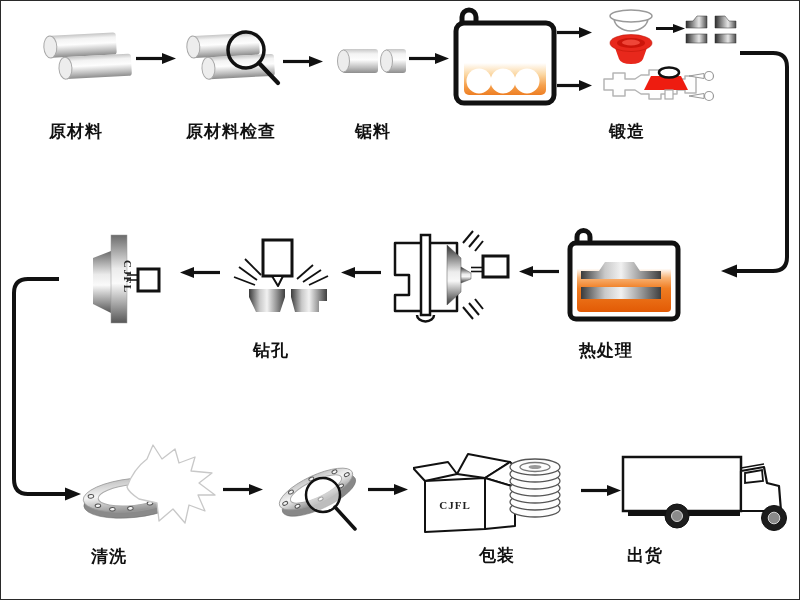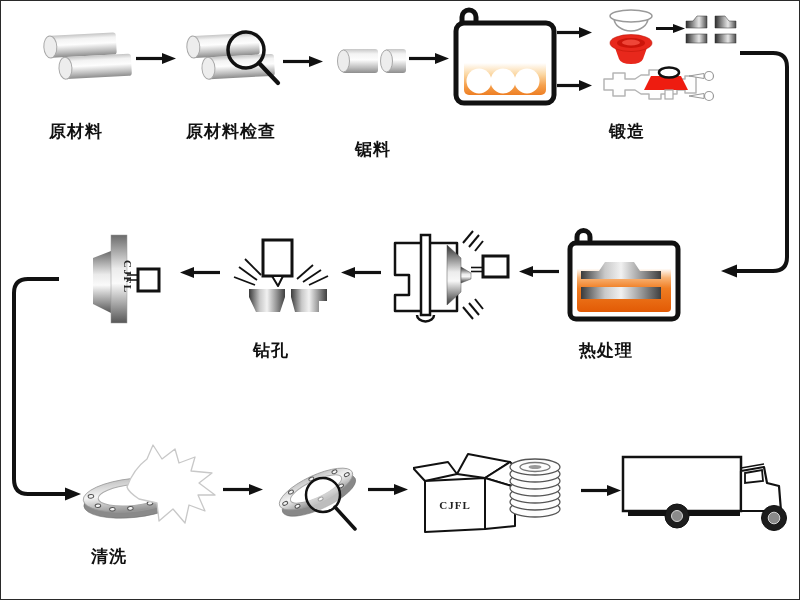--- a/index.html
+++ b/index.html
@@ -342,19 +342,21 @@
       <circle cx="61" cy="67" r="5.5" fill="#8a8a8a" stroke="#d5d5d5" stroke-width="1"></circle>
     </g>
     <g>
       <circle cx="158" cy="69" r="12.5" fill="#1d1d1d" stroke="#111" stroke-width="1"></circle>
       <circle cx="158" cy="69" r="5.8" fill="#8a8a8a" stroke="#d5d5d5" stroke-width="1"></circle>
     </g>
   </svg>
 
   <div class="step-label" style="left:170px;top:119px;width:120px">原材料检查</div>
   <div class="step-label" style="left:15px;top:119px;width:120px">原材料</div>
-  <div class="step-label" style="left:312px;top:137px;width:120px">锯料</div>
+  <div class="step-label" style="left:312px;top:119px;width:120px">锯料</div>
   <div class="step-label" style="left:566px;top:119px;width:120px">锻造</div>
   <div class="step-label" style="left:545px;top:338px;width:120px">热处理</div>
   <div class="step-label" style="left:210px;top:338px;width:120px">钻孔</div>
   <div class="step-label" style="left:48px;top:544px;width:120px">清洗</div>
+  <div class="step-label" style="left:436px;top:543px;width:120px">包装</div>
+  <div class="step-label" style="left:584px;top:543px;width:120px">出货</div>
 
 </div>
 
 </body></html>

